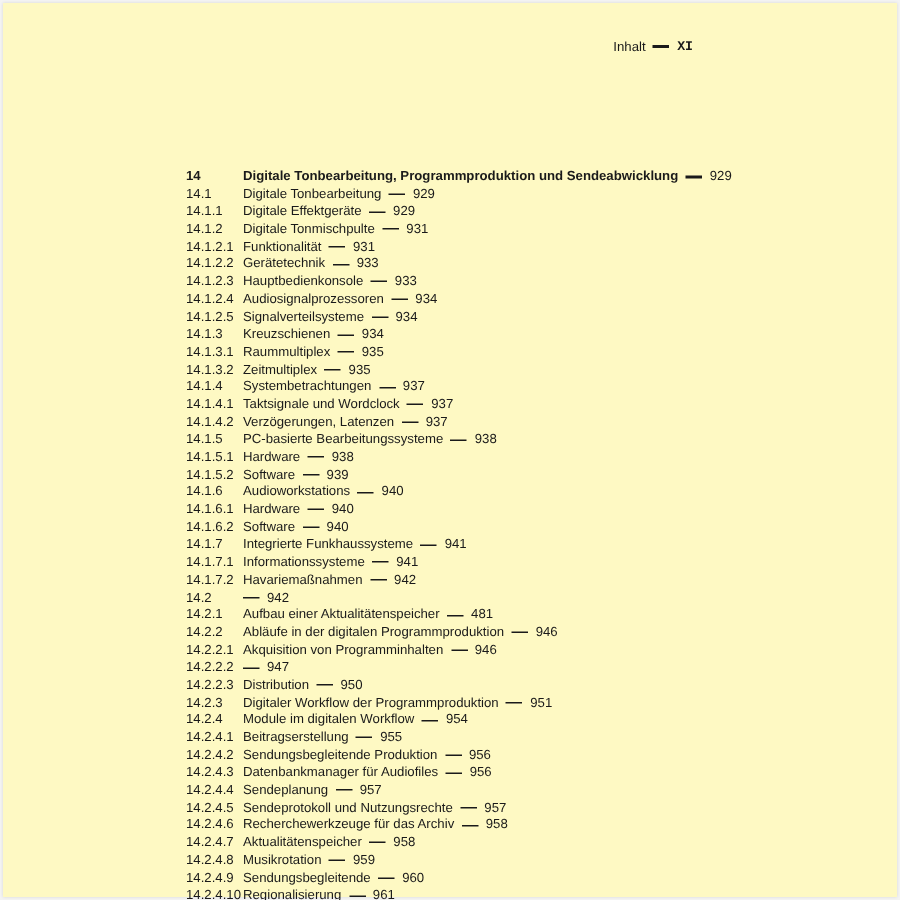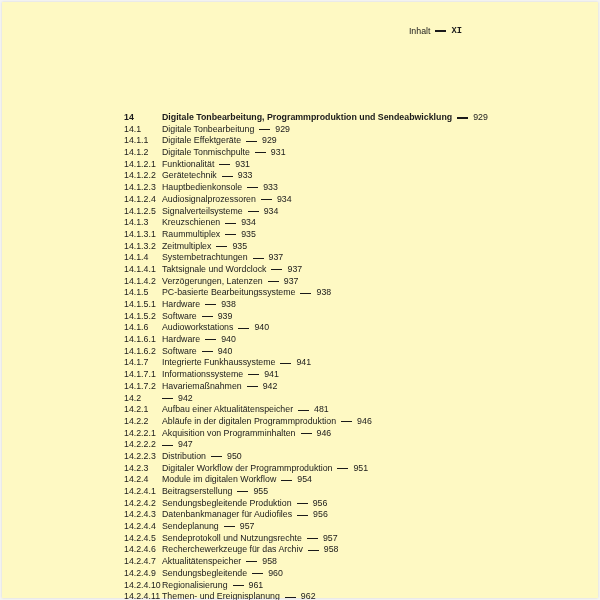--- a/index.html
+++ b/index.html
@@ -322,20 +322,26 @@
     <span class="dash"></span>
     <span class="pg">958</span>
   </div>
       <div class="row">
     <span class="num">14.2.4.7</span>
     <span class="title">Aktualitätenspeicher</span>
     <span class="dash"></span>
     <span class="pg">958</span>
   </div>
       <div class="row">
+    <span class="num">14.2.4.8</span>
+    <span class="title">Musikrotation</span>
+    <span class="dash"></span>
+    <span class="pg">959</span>
+  </div>
+      <div class="row">
     <span class="num">14.2.4.9</span>
     <span class="title">Sendungsbegleitende</span>
     <span class="dash"></span>
     <span class="pg">960</span>
   </div>
       <div class="row">
     <span class="num">14.2.4.10</span>
     <span class="title">Regionalisierung</span>
     <span class="dash"></span>
     <span class="pg">961</span>

